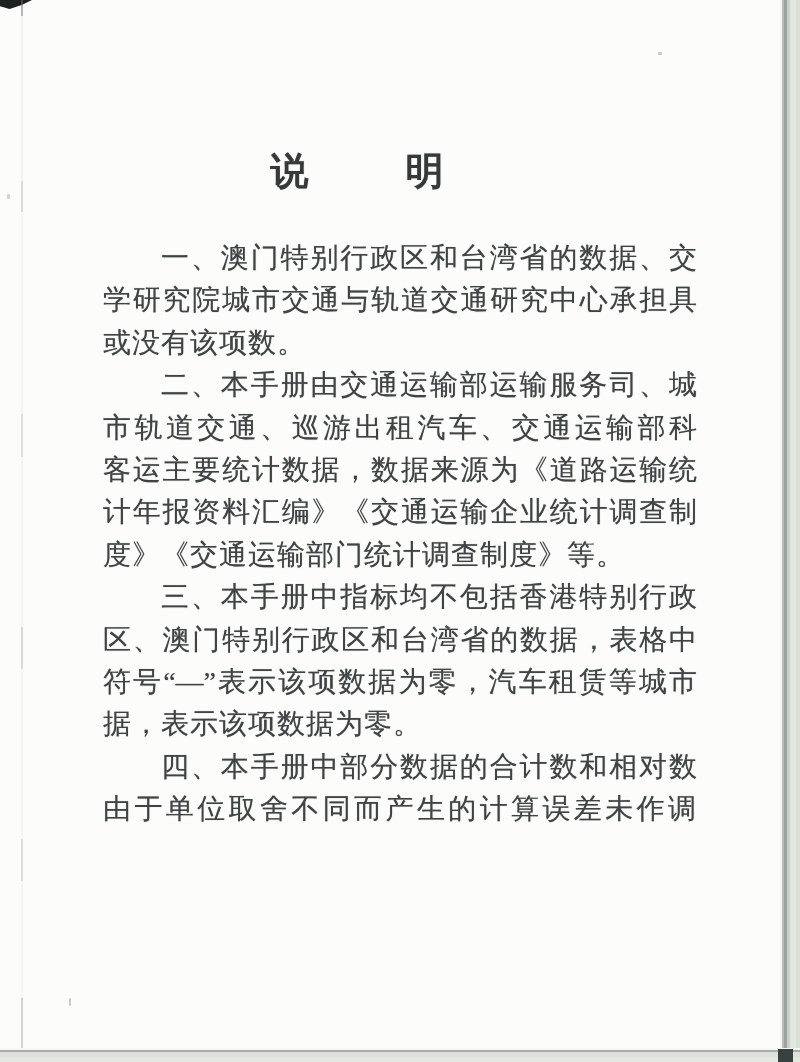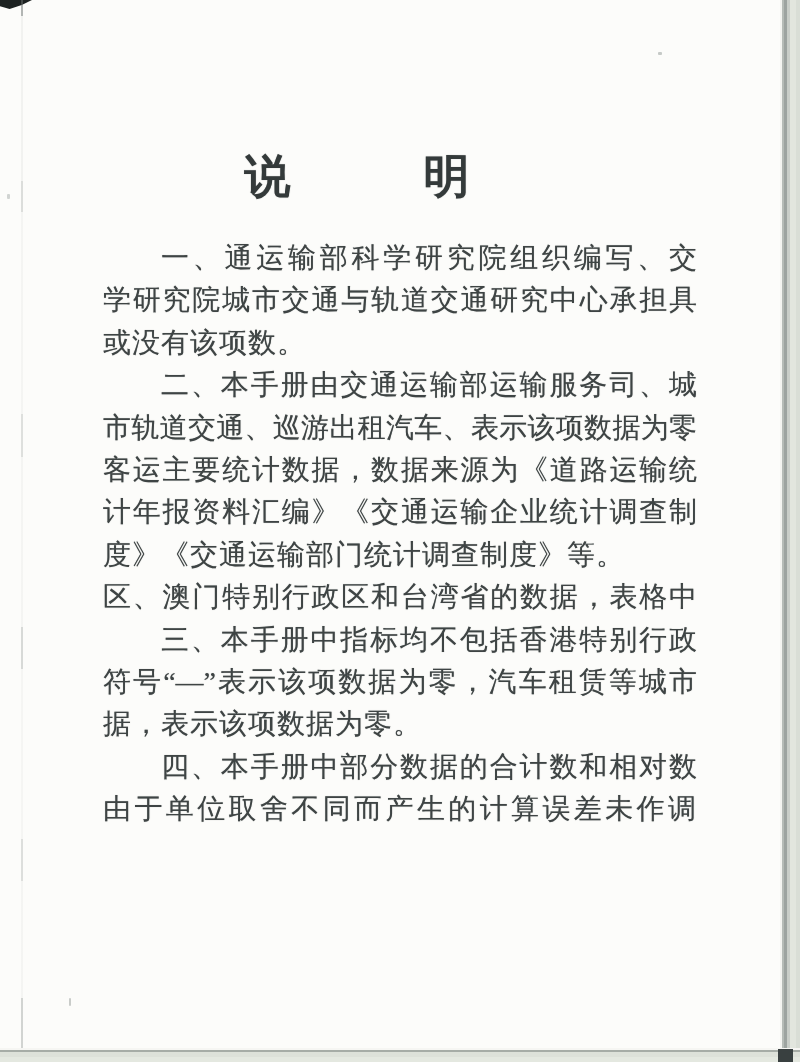--- a/index.html
+++ b/index.html
@@ -16,26 +16,25 @@
     font-family: "Liberation Serif", "DejaVu Serif", serif;
   }
 
   
   .doc-title {
     position: absolute;
     top: 146px;
     left: 60px;
     width: 594px;
     text-align: center;
-    font-size: 46px;
+    font-size: 38px;
     font-weight: 700;
     color: #343a3a;
     letter-spacing: 0;
     text-shadow: 0 0 1px rgba(52,58,58,0.45);
-    font-family: Liberation Mono, monospace;
   }
   .doc-title .t-part { display: inline-block; }
   .doc-title .t-gap { display: inline-block; width: 78px; }
 
   .doc-body {
     position: absolute;
     top: 237px;
     left: 103px;
     width: 594px;
     color: #3e4444;
@@ -124,34 +123,34 @@
   <div class="speck-c"></div>
 
   <div class="doc-title">
     <span class="t-part">说</span>
     <span class="t-gap"></span>
     <span class="t-part">明</span>
   </div>
 
   <div class="doc-body">
     <div>
-      <div class="text-line indent">一、通运输部科学研究院组织编写、交</div>
+      <div class="text-line indent">一、澳门特别行政区和台湾省的数据、交</div>
       <div class="text-line">学研究院城市交通与轨道交通研究中心承担具</div>
       <div class="text-line last">或没有该项数。</div>
     </div>
     <div>
       <div class="text-line indent">二、本手册由交通运输部运输服务司、城</div>
-      <div class="text-line">市轨道交通、巡游出租汽车、表示该项数据为零</div>
+      <div class="text-line">市轨道交通、巡游出租汽车、交通运输部科</div>
       <div class="text-line">客运主要统计数据，数据来源为《道路运输统</div>
       <div class="text-line">计年报资料汇编》《交通运输企业统计调查制</div>
       <div class="text-line last">度》《交通运输部门统计调查制度》等。</div>
     </div>
     <div>
+      <div class="text-line indent">三、本手册中指标均不包括香港特别行政</div>
       <div class="text-line">区、澳门特别行政区和台湾省的数据，表格中</div>
-      <div class="text-line indent">三、本手册中指标均不包括香港特别行政</div>
       <div class="text-line">符号“—”表示该项数据为零，汽车租赁等城市</div>
       <div class="text-line last">据，表示该项数据为零。</div>
     </div>
     <div>
       <div class="text-line indent">四、本手册中部分数据的合计数和相对数</div>
       <div class="text-line last">由于单位取舍不同而产生的计算误差未作调整。</div>
     </div>
   </div>
 
 </div>

